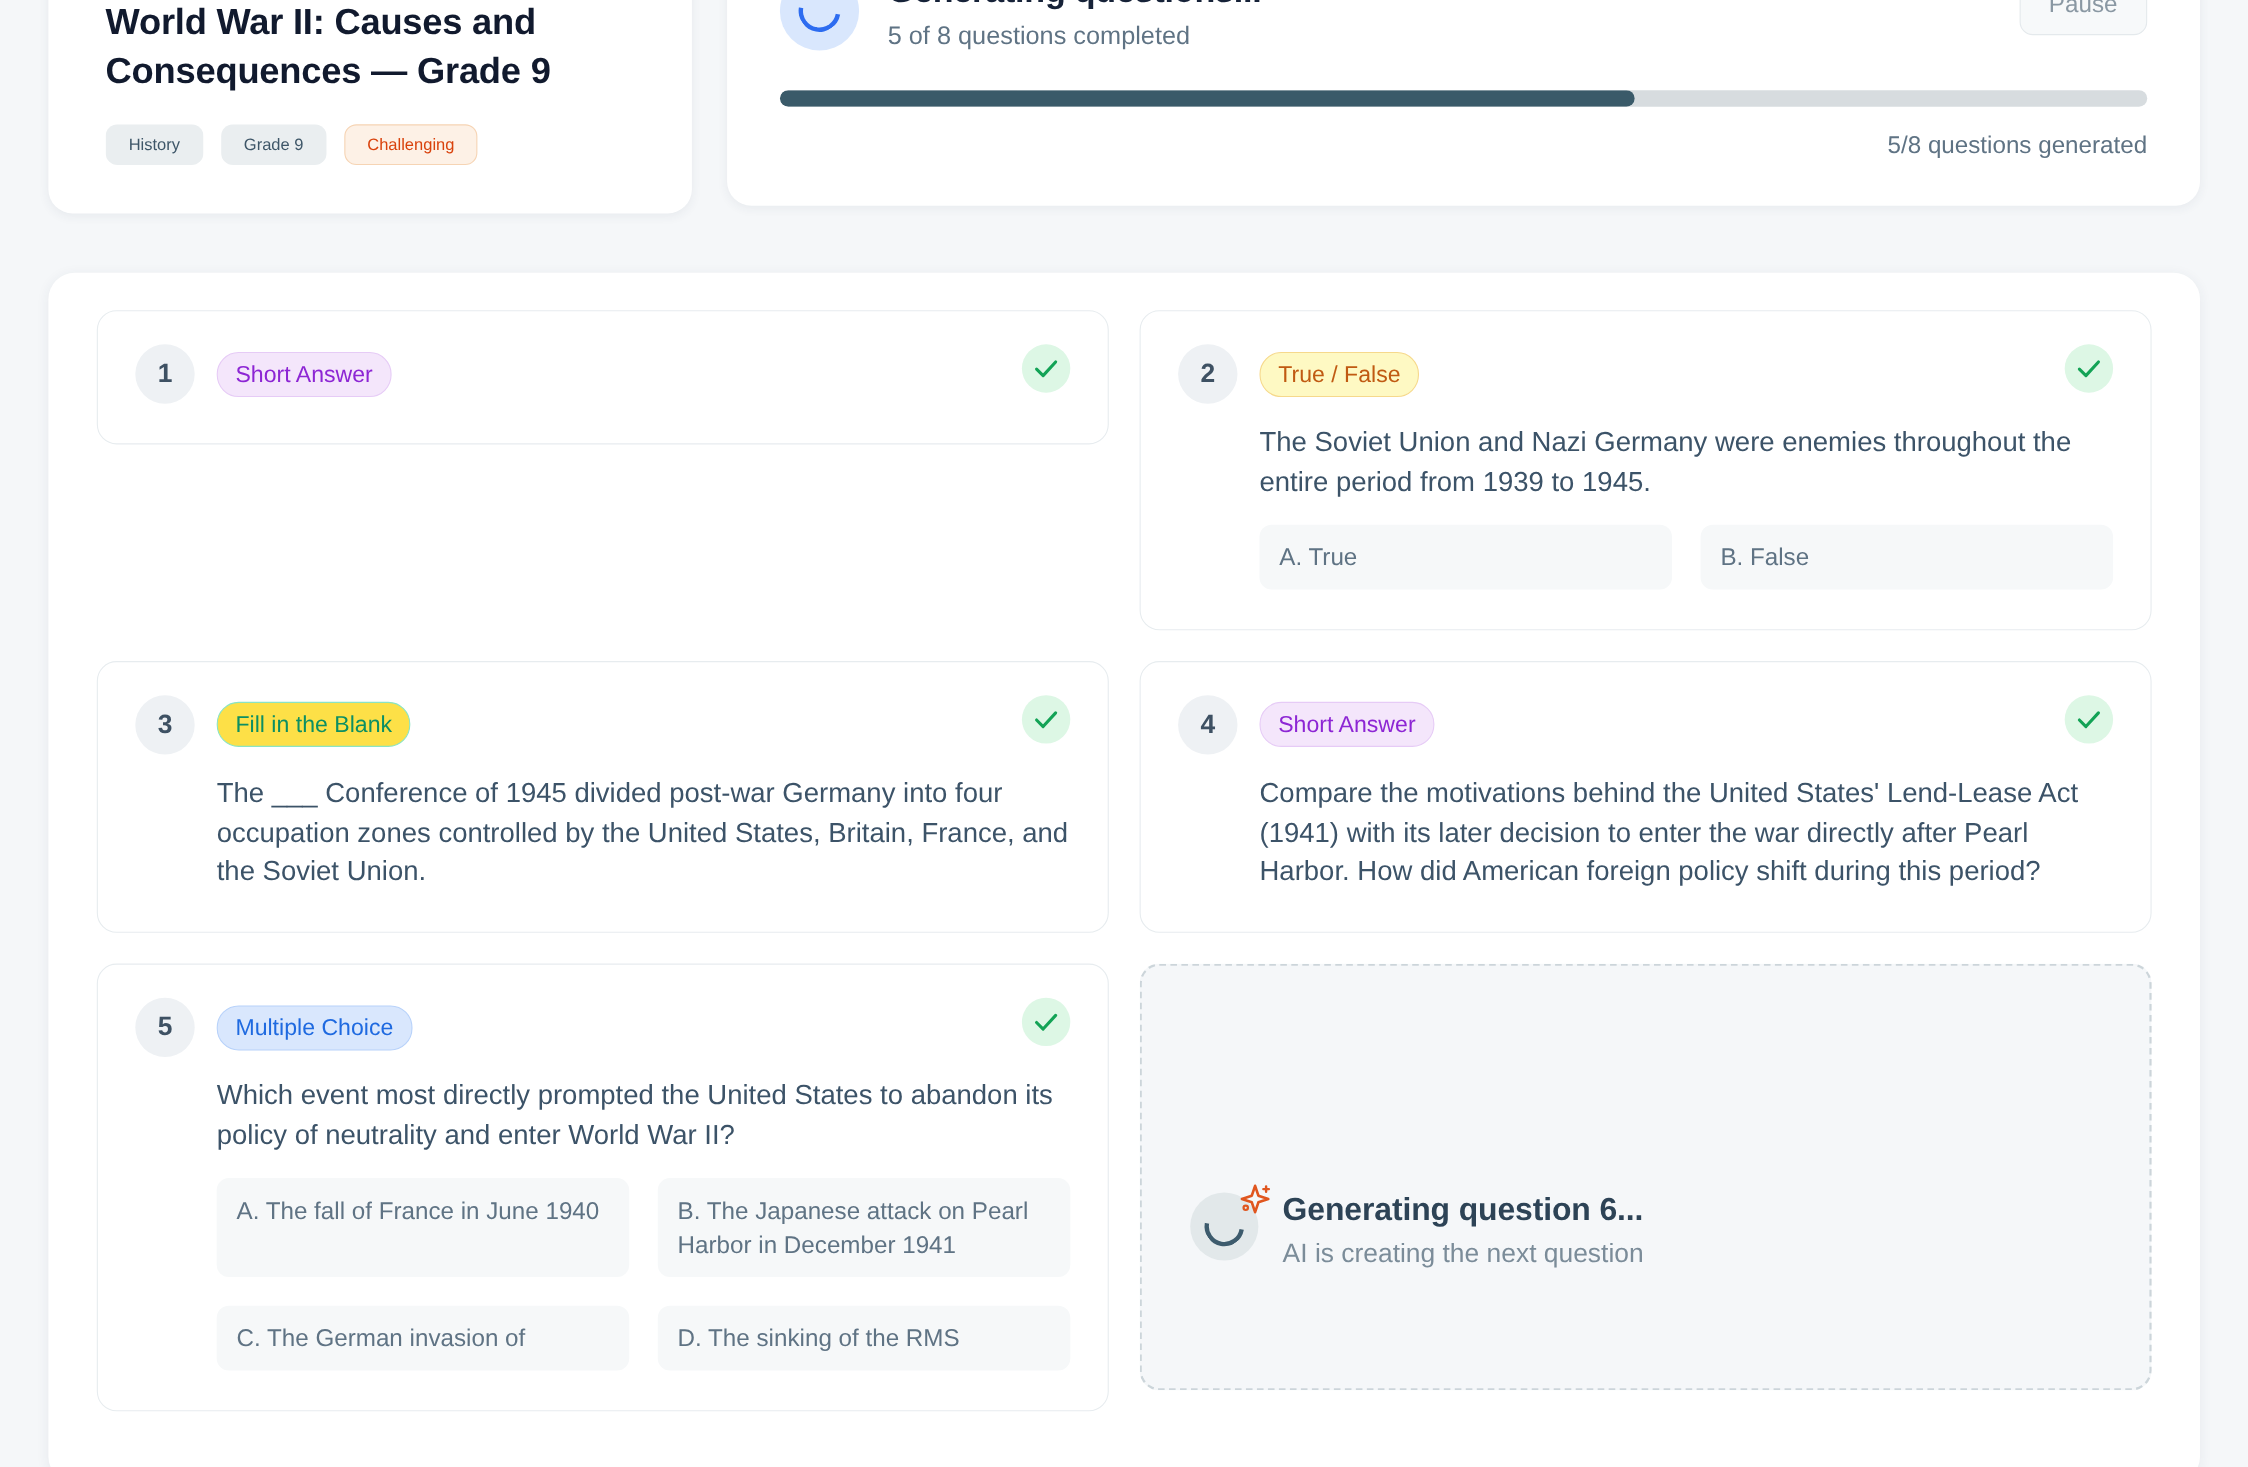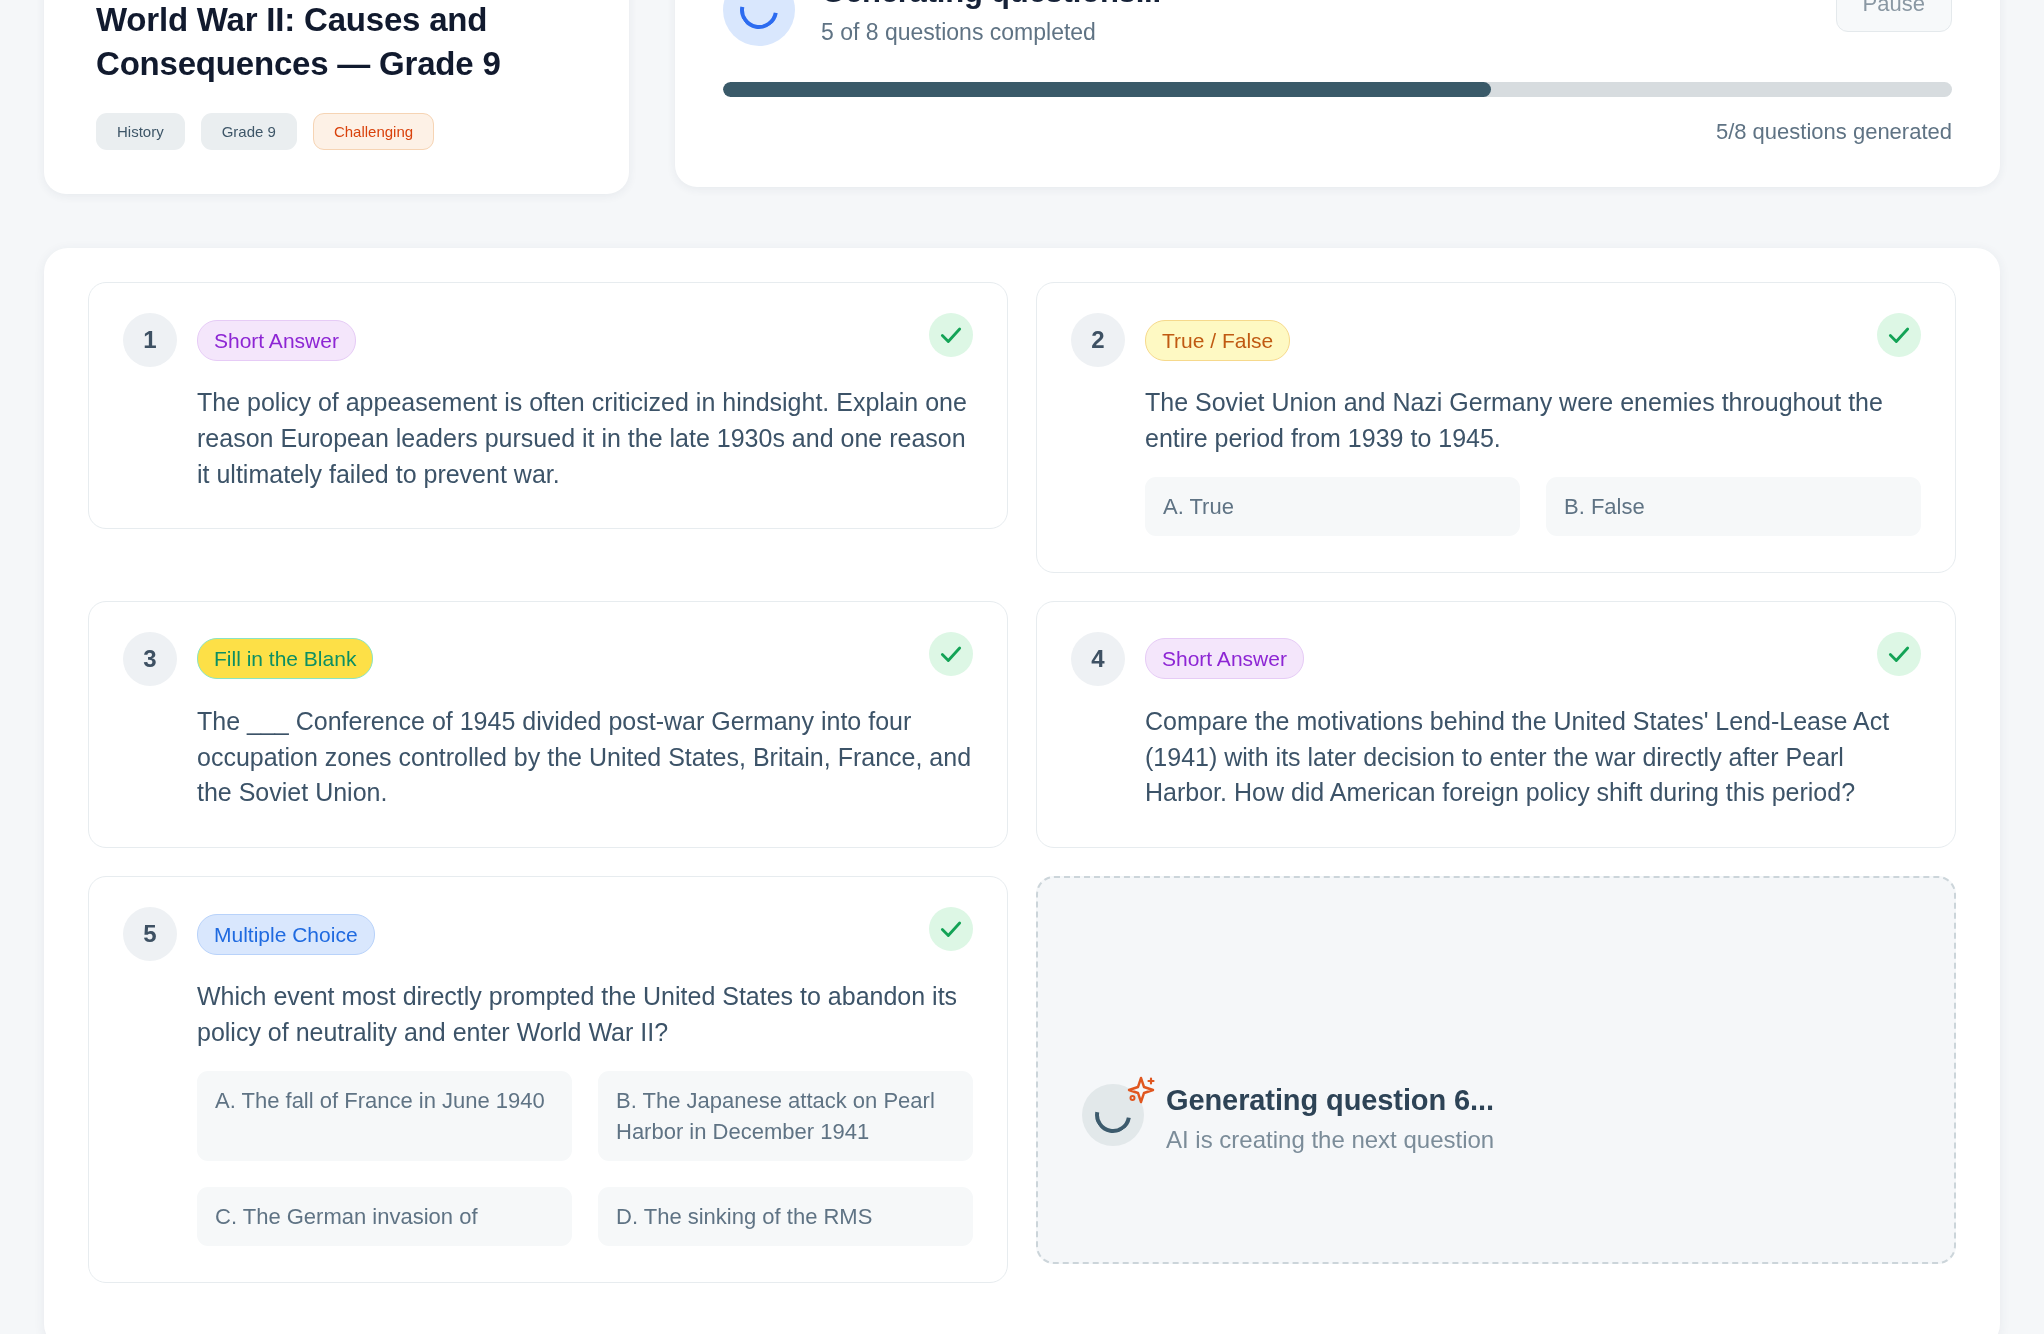--- a/index.html
+++ b/index.html
@@ -20,21 +20,21 @@
   .page {
     width: 2044px;
     height: 1334px;
     position: relative;
     padding: 0 44px;
   }
 
   
   .top-row {
     display: flex;
-    gap: 46px;
+    gap: 32px;
     align-items: flex-start;
     padding-top: 0;
   }
 
   .topic-card {
     width: 585px;
     background: #ffffff;
     border-radius: 22px;
     box-shadow: 0 2px 10px rgba(40,60,80,0.07);
     padding: 30px 52px 44px 52px;
@@ -355,21 +355,20 @@
         <div class="q-card">
           <div class="check-badge">
             <svg width="26" height="26" viewBox="0 0 24 24" fill="none" stroke="#13a356" stroke-width="2.6" stroke-linecap="round" stroke-linejoin="round">
               <polyline points="4,12.5 9.5,18 20,6.5"></polyline>
             </svg>
           </div>
           <div class="q-head">
             <div class="q-num">1</div>
             <span class="type-badge type-short">Short Answer</span>
           </div>
-          <div class="q-text">The policy of appeasement is often criticized in hindsight. Explain one reason European leaders pursued it in the late 1930s and one reason it ultimately failed to prevent war.</div>
         </div>
         <div class="q-card">
           <div class="check-badge">
             <svg width="26" height="26" viewBox="0 0 24 24" fill="none" stroke="#13a356" stroke-width="2.6" stroke-linecap="round" stroke-linejoin="round">
               <polyline points="4,12.5 9.5,18 20,6.5"></polyline>
             </svg>
           </div>
           <div class="q-head">
             <div class="q-num">2</div>
             <span class="type-badge type-tf">True / False</span>

